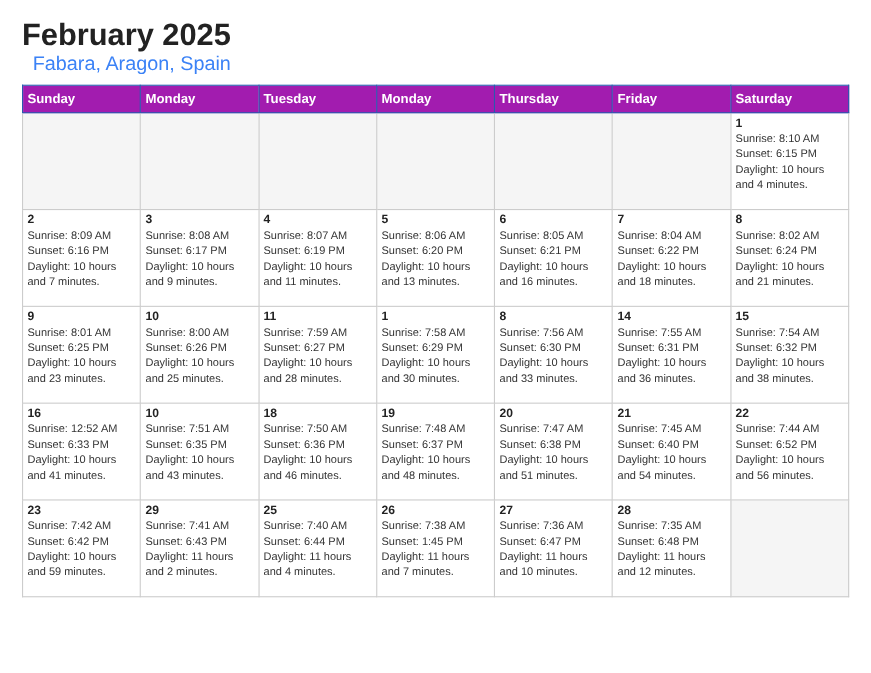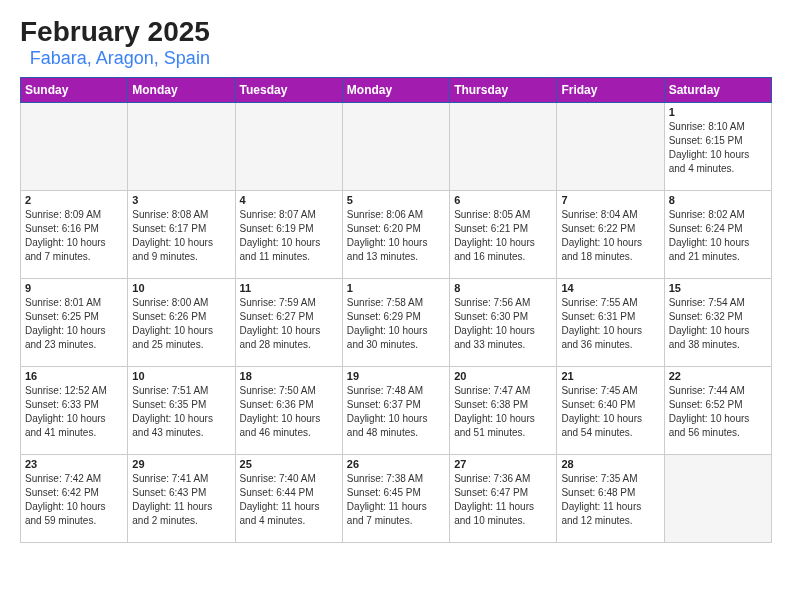--- a/index.html
+++ b/index.html
@@ -303,21 +303,21 @@
           <td>
             <span class="day-num">25</span>
             <div class="day-info">Sunrise: 7:40 AM
 Sunset: 6:44 PM
 Daylight: 11 hours
 and 4 minutes.</div>
           </td>
           <td>
             <span class="day-num">26</span>
             <div class="day-info">Sunrise: 7:38 AM
-Sunset: 6:45 PM
+Sunset: 1:45 PM
 Daylight: 11 hours
 and 7 minutes.</div>
           </td>
           <td>
             <span class="day-num">27</span>
             <div class="day-info">Sunrise: 7:36 AM
 Sunset: 6:47 PM
 Daylight: 11 hours
 and 10 minutes.</div>
           </td>

